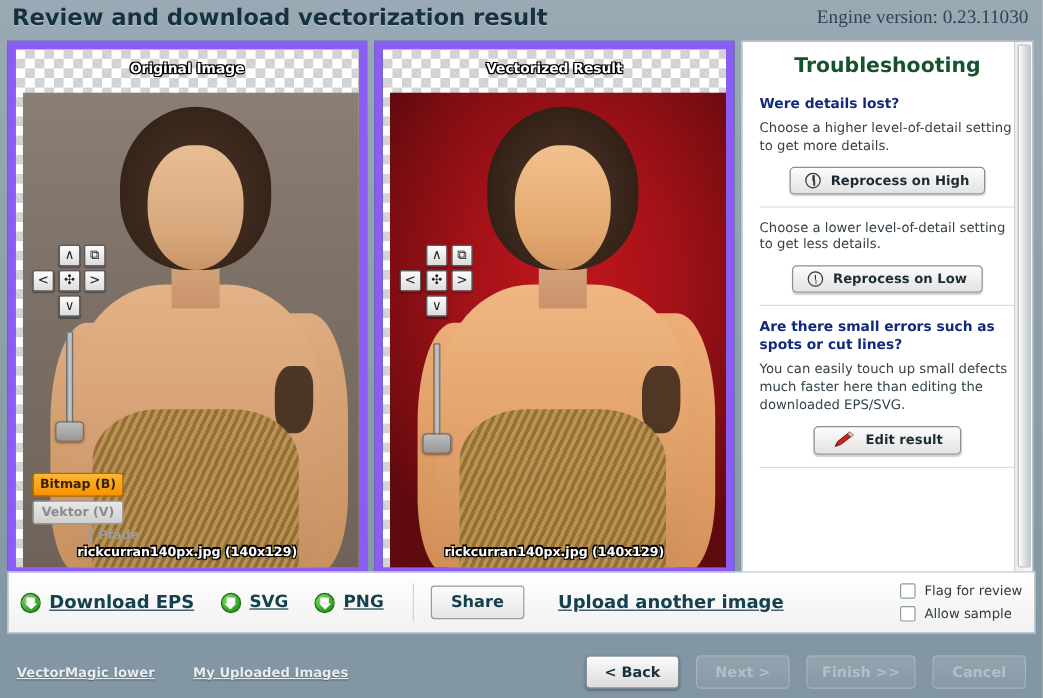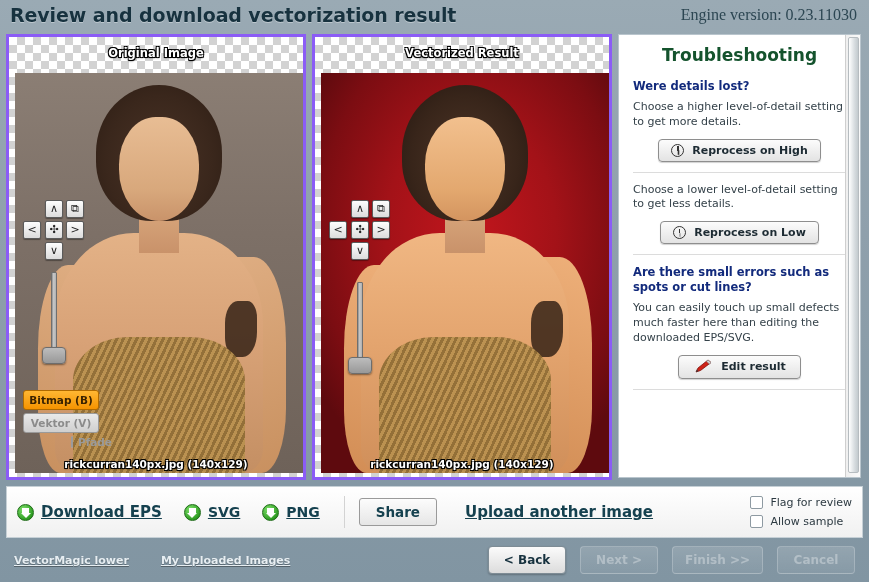--- a/index.html
+++ b/index.html
@@ -27,21 +27,21 @@
   .engine-version { font-size: 16px; color: #2c4652; font-family: Liberation Serif, serif; }
 
   
   .content {
     position: absolute; left: 0; top: 30px; width: 869px; height: 452px;
     display: flex; gap: 6px; padding: 4px 6px 0 6px;
   }
 
   .imgpanel {
     position: relative; width: 300px; height: 446px;
-    border: 3px solid #8b5cf6; background: #14532d; overflow: hidden;
+    border: 7px solid #8b5cf6; background: #14532d; overflow: hidden;
   }
   
   .checker {
     position: absolute; inset: 0;
     background-color: #ffffff;
     background-image:
       linear-gradient(45deg, #d2d2d2 25%, transparent 25%, transparent 75%, #d2d2d2 75%),
       linear-gradient(45deg, #d2d2d2 25%, transparent 25%, transparent 75%, #d2d2d2 75%);
     background-size: 16px 16px;
     background-position: 0 0, 8px 8px;
@@ -203,21 +203,21 @@
     border-left: 1px solid #cfcfcf;
   }
   .ts-thumb {
     position:absolute; left: 2px; top: 2px; width: 11px; height: 436px;
     background: linear-gradient(90deg,#ffffff,#d8dde0 60%,#c3cace);
     border: 1px solid #b6bcc0; border-radius: 2px;
   }
 
   
   .actionbar {
-    position: absolute; left: 6px; top: 486px; width: 857px; height: 52px;
+    position: absolute; left: 6px; top: 476px; width: 857px; height: 52px;
     background: linear-gradient(180deg,#ffffff,#f1f1f1);
     border: 1px solid #c6d0d6;
     display: flex; align-items: center; padding: 0 10px;
   }
   .dl-link {
     display: inline-flex; align-items: center; gap: 7px;
     margin-right: 22px; text-decoration: none; cursor: pointer;
   }
   .dl-label {
     font-size: 15px; font-weight: bold; color: #15414f;

